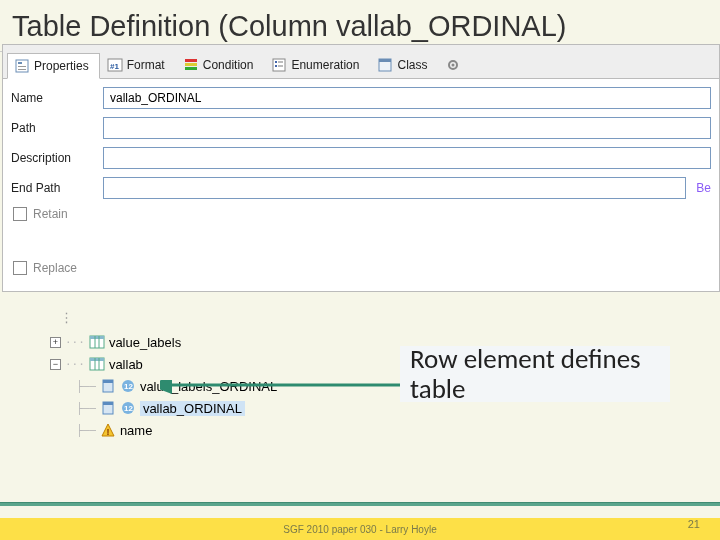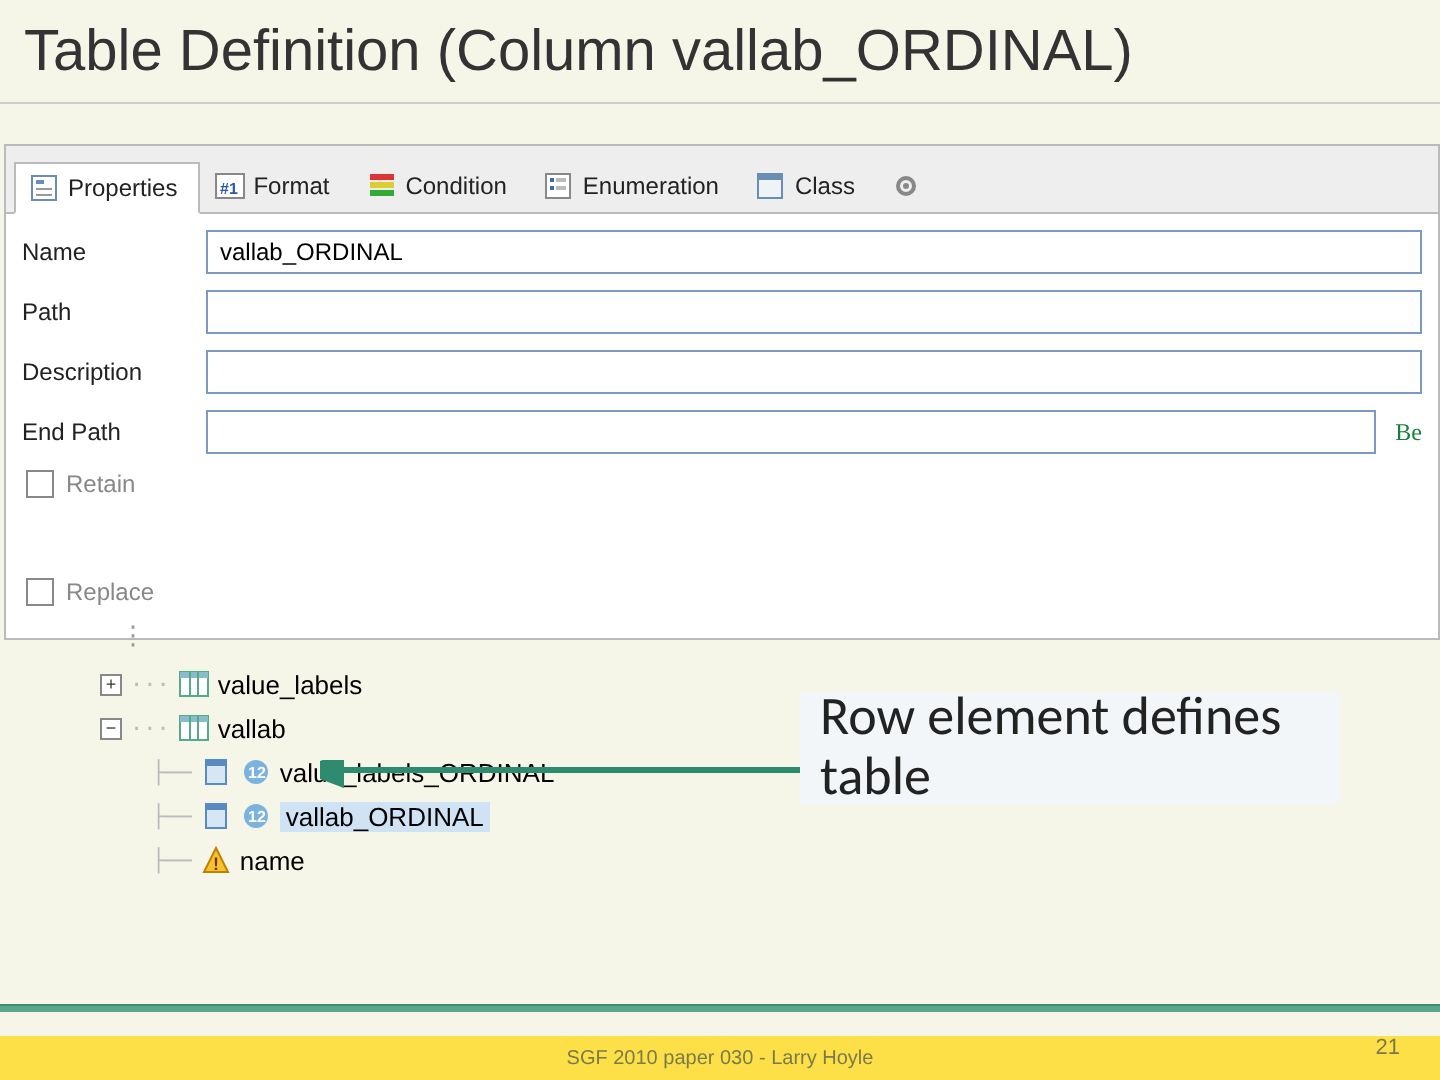--- a/index.html
+++ b/index.html
@@ -23,21 +23,21 @@
     border-bottom: 1px solid #ccc;
     background: #f6f6e8;
   }
   .panel {
     background: #eee;
     border: 1px solid #bbb;
     margin: 0 0 0 0;
     position: absolute;
     left: 2px;
     right: 0;
-    top: 72px;
+    top: 44px;
     height: 248px;
     overflow: hidden;
   }
   .tab-row {
     display: flex;
     align-items: center;
     gap: 0;
     padding: 6px 4px 0 4px;
     background: #eee;
     border-bottom: 1px solid #bbb;
@@ -79,22 +79,21 @@
   .row input[type=text] {
     flex: 1;
     height: 22px;
     border: 1px solid #7a9ac0;
     background: #fff;
     padding: 2px 6px;
     font-size: 12px;
   }
   .row .trail-label {
     margin-left: 10px;
-    color: #15803d;
-    font-family: Liberation Serif, serif;
+    color: #8b5cf6;
   }
   .check-row {
     display: flex;
     gap: 40px;
     margin-top: 6px;
     padding-left: 2px;
     flex-direction: column;
   }
   .check {
     display: flex;

